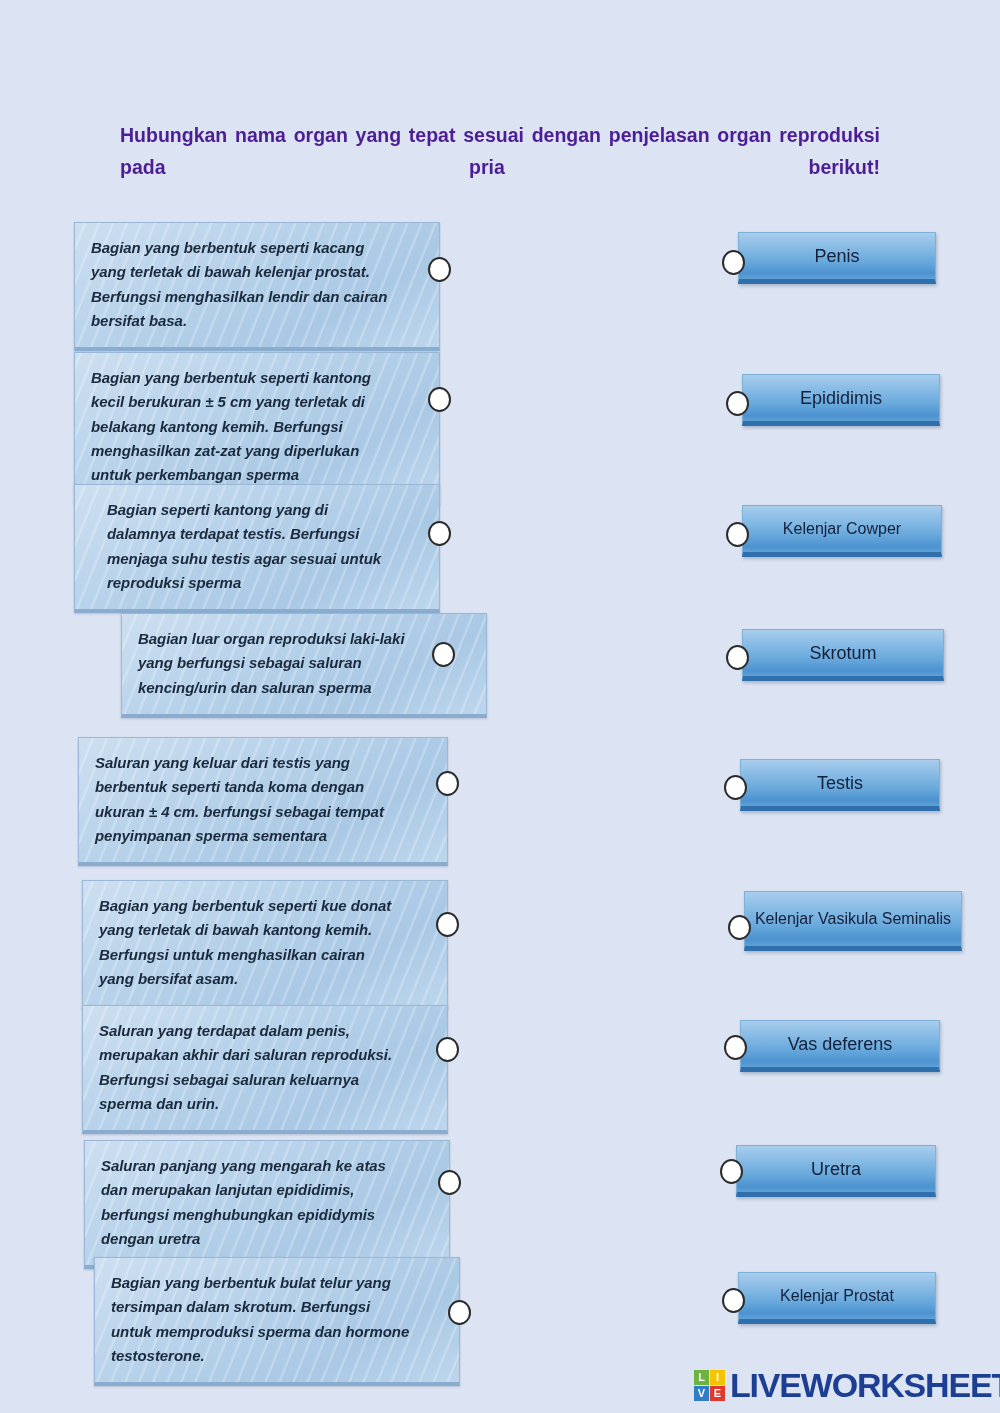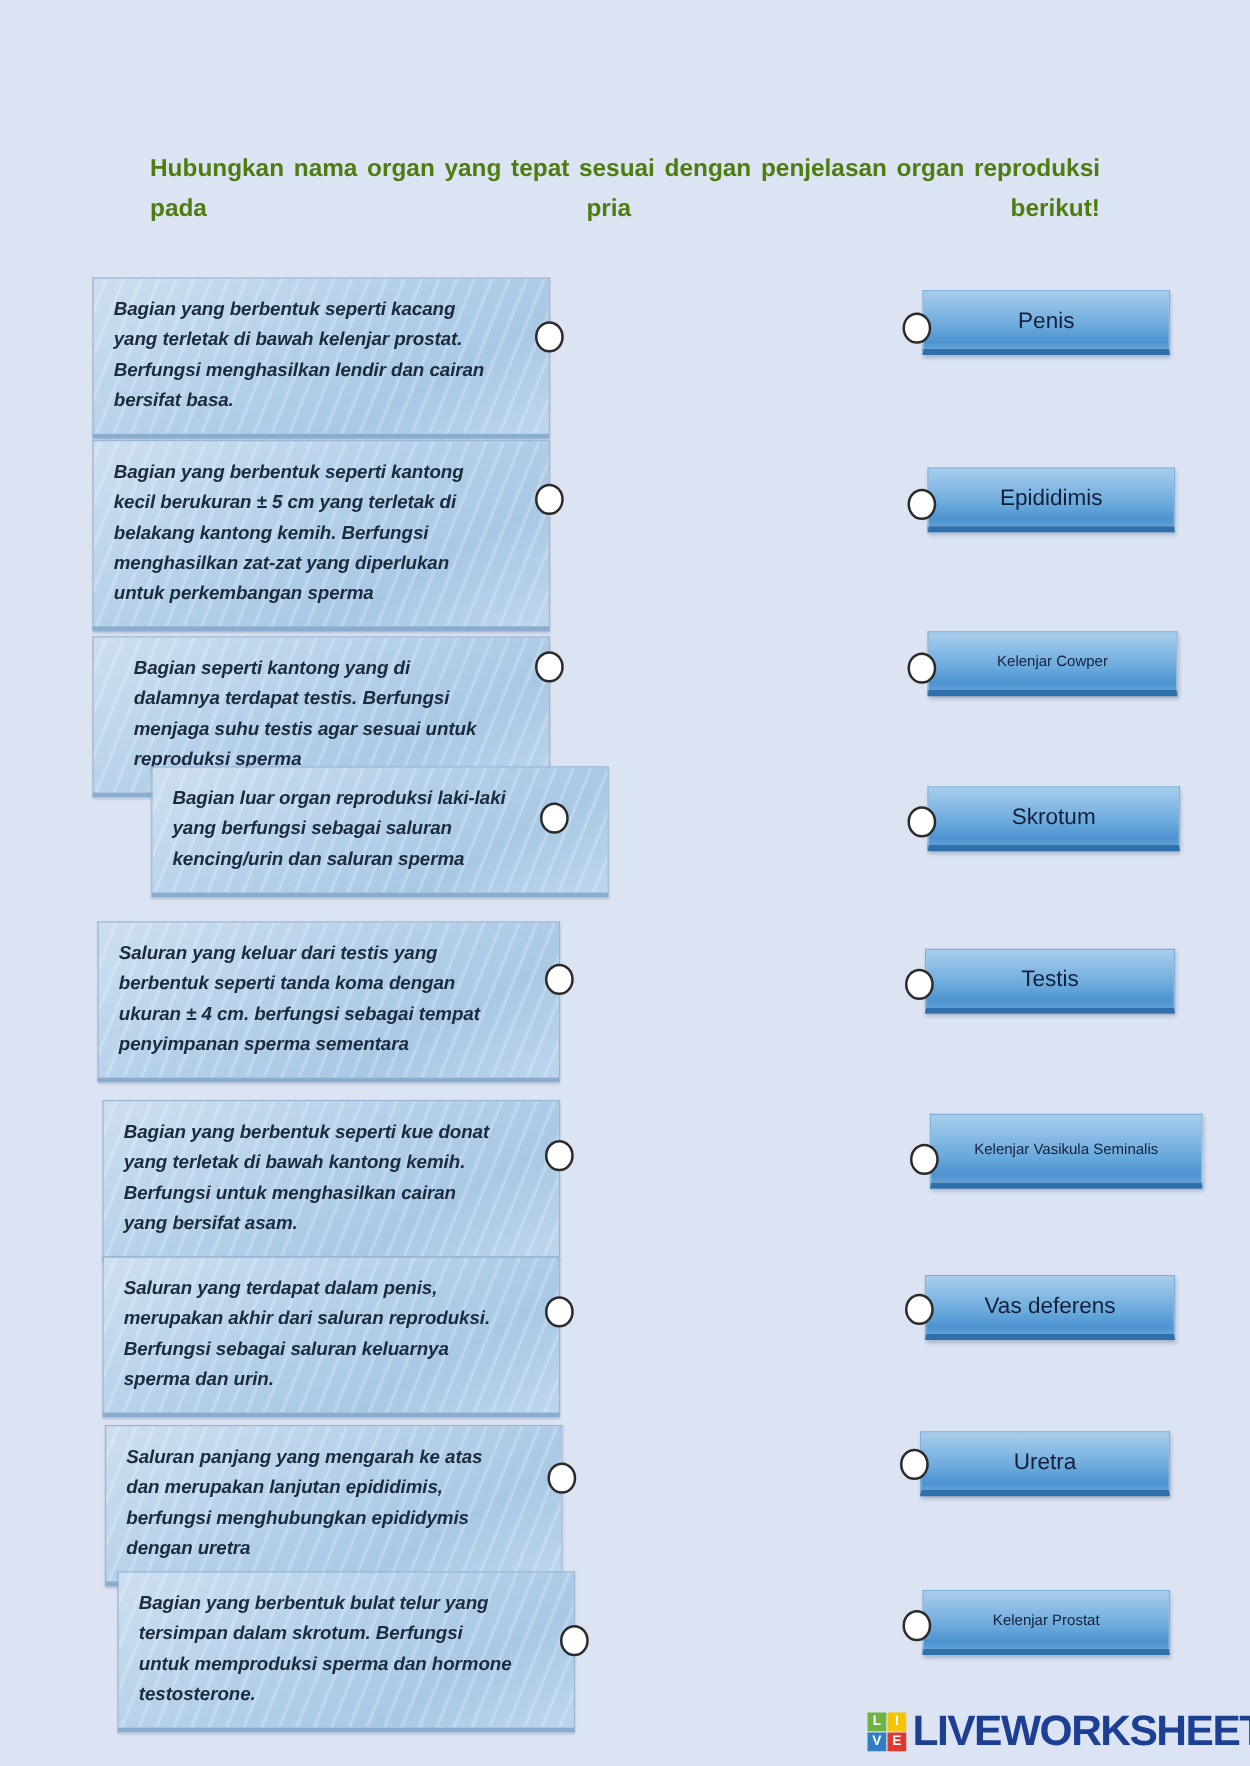--- a/index.html
+++ b/index.html
@@ -14,21 +14,21 @@
   }
 
   
   #instruction {
     position: absolute;
     left: 120px;
     top: 120px;
     width: 760px;
     font-size: 19.5px;
     font-weight: bold;
-    color: #4d7c0f;
+    color: #4c1d95;
     line-height: 1.62;
     text-align: justify;
     text-justify: inter-word;
   }
   #instruction::after {
     content: "";
     display: inline-block;
     width: 100%;
   }
 
@@ -82,21 +82,21 @@
     justify-content: center;
     text-align: center;
     box-shadow: 1px 2px 3px rgba(50,75,110,0.30);
   }
   .ans-text {
     font-size: 18px;
     color: #14203a;
     line-height: 1.38;
     font-weight: normal;
   }
-  .ans-text.small { font-size: 12px; }
+  .ans-text.small { font-size: 16px; }
 
   
   .dot {
     position: absolute;
     width: 23px;
     height: 25px;
     border-radius: 50%;
     background: #ffffff;
     border: 2px solid #2b2b2b;
     z-index: 6;
@@ -146,21 +146,21 @@
 <div id="board">
 
 <div class="desc-box" style="left: 74px; top: 7px; width: 366px; min-height: 102px;">
       <div class="desc-text">Bagian yang berbentuk seperti kacang yang terletak di bawah kelenjar prostat. Berfungsi menghasilkan  lendir dan cairan bersifat basa.</div>
     </div>
     <div class="dot" style="left: 428px; top: 42px;"></div>
     <div class="desc-box" style="left: 74px; top: 137px; width: 366px; min-height: 125px;">
       <div class="desc-text">Bagian yang berbentuk seperti kantong kecil berukuran ± 5 cm yang terletak di belakang kantong kemih. Berfungsi menghasilkan zat-zat yang diperlukan untuk perkembangan sperma</div>
     </div>
     <div class="dot" style="left: 428px; top: 172px;"></div>
-    <div class="desc-box" style="left: 74px; top: 294px; width: 366px; min-height: 94px; padding-left: 32px;">
+    <div class="desc-box" style="left: 74px; top: 269px; width: 366px; min-height: 94px; padding-left: 32px;">
       <div class="desc-text">Bagian seperti kantong yang di dalamnya terdapat testis. Berfungsi menjaga suhu testis agar sesuai untuk reproduksi sperma</div>
     </div>
     <div class="dot" style="left: 428px; top: 306px;"></div>
     <div class="desc-box" style="left: 78px; top: 398px; width: 366px; min-height: 94px; margin-left: 43px;">
       <div class="desc-text">Bagian luar organ reproduksi laki-laki yang berfungsi sebagai saluran kencing/urin dan saluran sperma</div>
     </div>
     <div class="dot" style="left: 432px; top: 427px;"></div>
     <div class="desc-box" style="left: 78px; top: 522px; width: 370px; min-height: 125px;">
       <div class="desc-text">Saluran yang keluar dari testis yang berbentuk seperti tanda koma dengan ukuran ± 4 cm. berfungsi sebagai tempat penyimpanan sperma sementara</div>
     </div>

